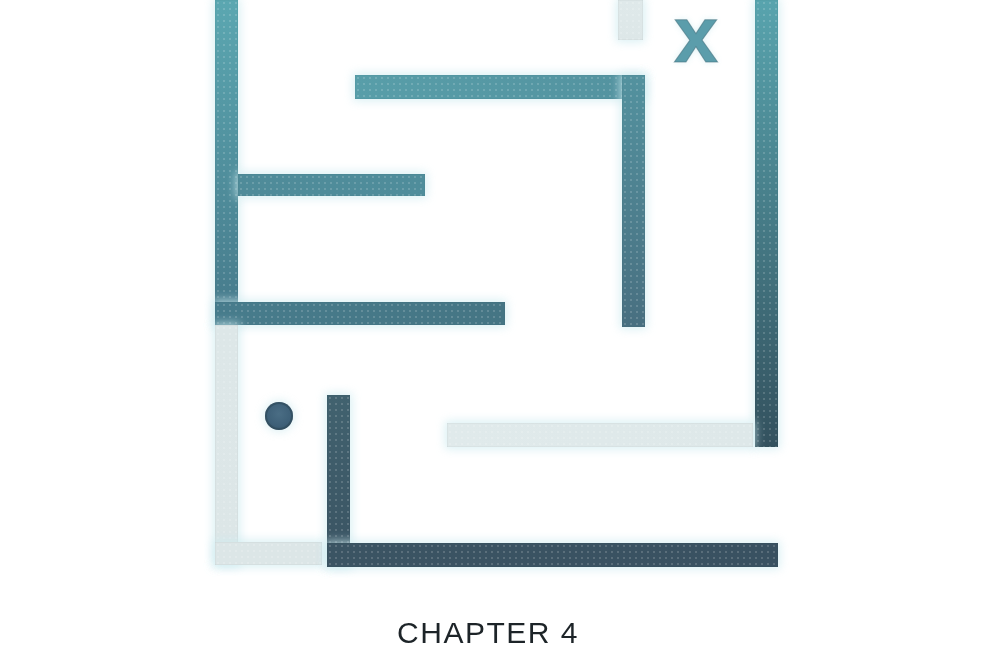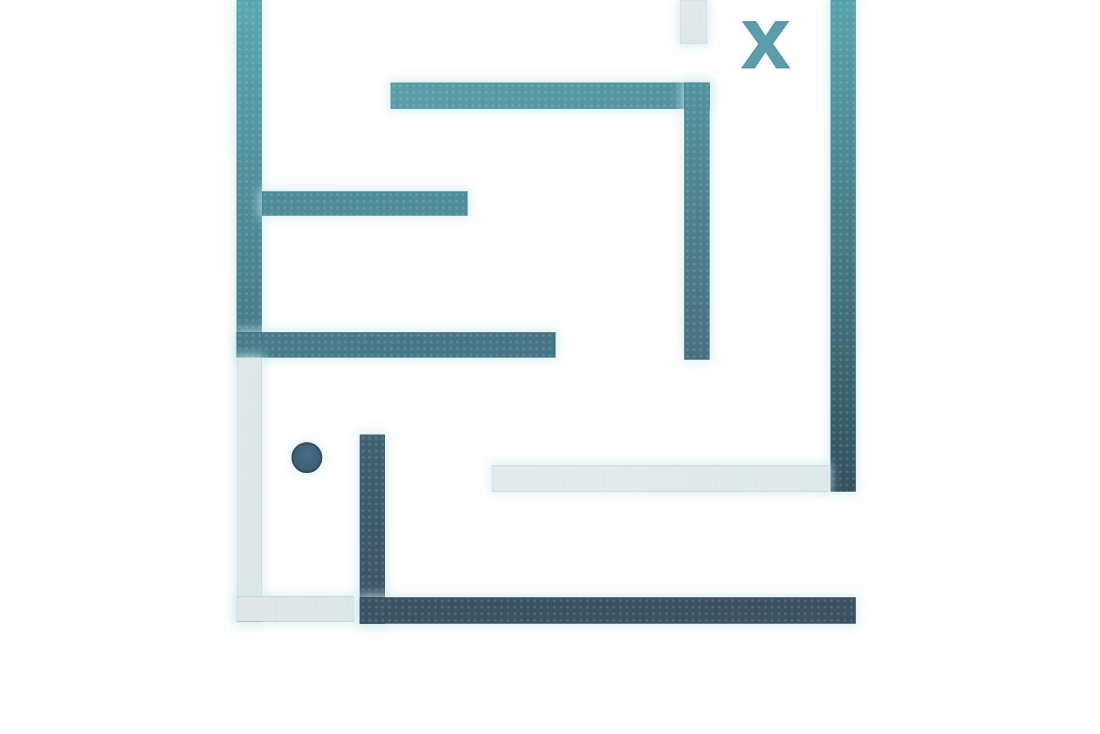--- a/index.html
+++ b/index.html
@@ -65,13 +65,14 @@
       <div class="wall" style="left: 215px; top: 542px; width: 107px; height: 23px; background-image: radial-gradient(rgba(255, 255, 255, 0.16) 1px, rgba(255, 255, 255, 0) 1.3px), linear-gradient(to right, rgb(220, 230, 231), rgb(220, 230, 231));"></div>
       <div class="wall" style="left: 447px; top: 423px; width: 306px; height: 24px; background-image: radial-gradient(rgba(255, 255, 255, 0.16) 1px, rgba(255, 255, 255, 0) 1.3px), linear-gradient(to right, rgb(224, 234, 235), rgb(222, 232, 233));"></div>
       <div class="wall" style="left: 327px; top: 395px; width: 23px; height: 172px; background-image: radial-gradient(rgba(255, 255, 255, 0.16) 1px, rgba(255, 255, 255, 0) 1.3px), linear-gradient(rgb(65, 98, 111), rgb(58, 83, 98));"></div>
       <div class="wall" style="left: 327px; top: 543px; width: 451px; height: 24px; background-image: radial-gradient(rgba(255, 255, 255, 0.16) 1px, rgba(255, 255, 255, 0) 1.3px), linear-gradient(to right, rgb(59, 84, 99), rgb(57, 81, 97));"></div>
     </div>
 
   <div id="player-dot" style="width: 28px; height: 28px; left: 265px; top: 402px;"></div>
 
   <div id="goal-marker" style="left: 696px; top: 40px; color: rgb(91, 157, 171);">x</div>
 
+  <div id="chapter-label" style="left: 488px; top: 616px; color: rgb(29, 36, 40);">CHAPTER 4</div>
 </div>
 
 </body></html>

